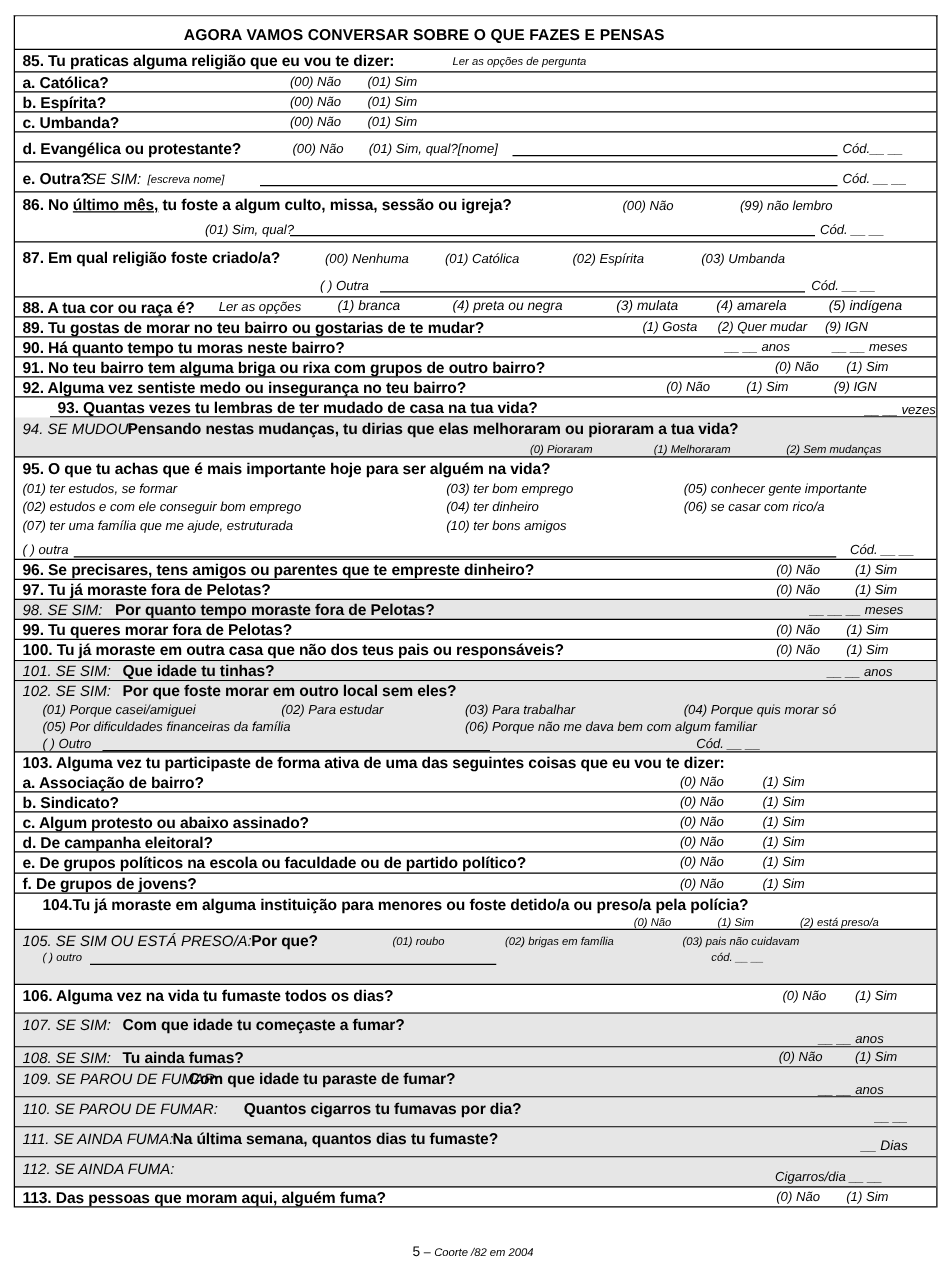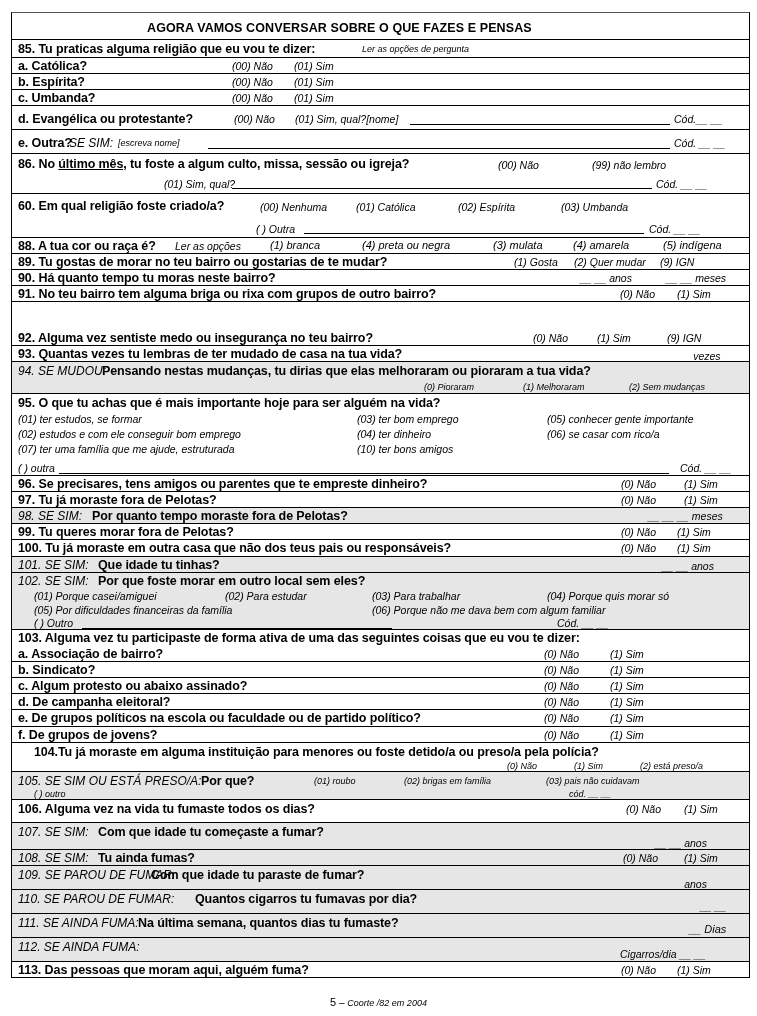--- a/index.html
+++ b/index.html
@@ -67,21 +67,21 @@
   <div class="row" style="height:40px;">
     <span class="t b" style="left:6px;top:4px;"><span>86. No </span><u>último mês,</u><span> tu foste a algum culto, missa, sessão ou igreja?</span></span>
     <span class="t i" style="left:486px;top:6px;">(00) Não</span>
     <span class="t i" style="left:580px;top:6px;">(99) não lembro</span>
     <span class="t i" style="left:152px;top:25px;">(01) Sim, qual?</span>
     <span class="line" style="left:220px;width:420px;top:34px;"></span>
     <span class="t i" style="left:644px;top:25px;">Cód. __ __</span>
   </div>
 
   <div class="row" style="height:44px;">
-    <span class="t b" style="left:6px;top:6px;">60. Em qual religião foste criado/a?</span>
+    <span class="t b" style="left:6px;top:6px;">87. Em qual religião foste criado/a?</span>
     <span class="t i" style="left:248px;top:8px;">(00) Nenhuma</span>
     <span class="t i" style="left:344px;top:8px;">(01) Católica</span>
     <span class="t i" style="left:446px;top:8px;">(02) Espírita</span>
     <span class="t i" style="left:549px;top:8px;">(03) Umbanda</span>
     <span class="t i" style="left:244px;top:30px;">( ) Outra</span>
     <span class="line" style="left:292px;width:340px;top:39px;"></span>
     <span class="t i" style="left:637px;top:30px;">Cód.  __ __</span>
   </div>
 
   <div class="row" style="height:16px;">
@@ -106,28 +106,28 @@
     <span class="t i" style="left:568px;top:3px;">__ __ anos</span>
     <span class="t i" style="left:654px;top:3px;">__ __ meses</span>
   </div>
 
   <div class="row" style="height:16px;">
     <span class="t b" style="left:6px;top:2px;">91. No teu bairro tem alguma briga ou rixa com grupos de outro bairro?</span>
     <span class="t i" style="left:608px;top:3px;">(0) Não</span>
     <span class="t i" style="left:665px;top:3px;">(1) Sim</span>
   </div>
 
-  <div class="row" style="height:16px;margin-top:28px;">
+  <div class="row" style="height:16px;">
     <span class="t b" style="left:6px;top:2px;">92. Alguma vez sentiste medo ou insegurança no teu bairro?</span>
     <span class="t i" style="left:521px;top:3px;">(0) Não</span>
     <span class="t i" style="left:585px;top:3px;">(1) Sim</span>
     <span class="t i" style="left:655px;top:3px;">(9) IGN</span>
   </div>
 
-  <div class="row" style="height:16px;">
+  <div class="row" style="height:16px;margin-left:28px;">
     <span class="t b" style="left:6px;top:2px;">93. Quantas vezes tu lembras de ter mudado de casa na tua vida?</span>
     <span class="t i" style="left:652px;top:5px;">__ __ vezes</span>
   </div>
 
   <div class="row gray" style="height:32px;">
     <span class="t ib" style="left:6px;top:3px;">94. SE MUDOU:</span>
     <span class="t b" style="left:90px;top:3px;">Pensando nestas mudanças, tu dirias que elas melhoraram ou pioraram a tua vida?</span>
     <span class="t is" style="left:412px;top:21px;">(0) Pioraram</span>
     <span class="t is" style="left:511px;top:21px;">(1) Melhoraram</span>
     <span class="t is" style="left:617px;top:21px;">(2) Sem mudanças</span>
@@ -232,21 +232,21 @@
     <span class="t i" style="left:598px;top:3px;">(1) Sim</span>
   </div>
 
   <div class="row" style="height:29px;">
     <span class="t b" style="left:6px;top:3px;margin-left:16px;">104.Tu já moraste em alguma instituição para menores ou foste detido/a ou preso/a pela polícia?</span>
     <span class="t is" style="left:495px;top:19px;">(0) Não</span>
     <span class="t is" style="left:562px;top:19px;">(1) Sim</span>
     <span class="t is" style="left:628px;top:19px;">(2) está preso/a</span>
   </div>
 
-  <div class="row gray" style="height:28px;">
+  <div class="row gray" style="height:44px;">
     <span class="t ib" style="left:6px;top:3px;">105. SE SIM OU ESTÁ PRESO/A:</span>
     <span class="t b" style="left:189px;top:3px;">Por que?</span>
     <span class="t is" style="left:302px;top:5px;">(01) roubo</span>
     <span class="t is" style="left:392px;top:5px;">(02) brigas em família</span>
     <span class="t is" style="left:534px;top:5px;">(03) pais não cuidavam</span>
     <span class="t is" style="left:22px;top:18px;">( ) outro</span>
     <span class="line" style="left:60px;width:325px;top:27px;"></span>
     <span class="t is" style="left:557px;top:18px;">cód. __ __</span>
   </div>
 

